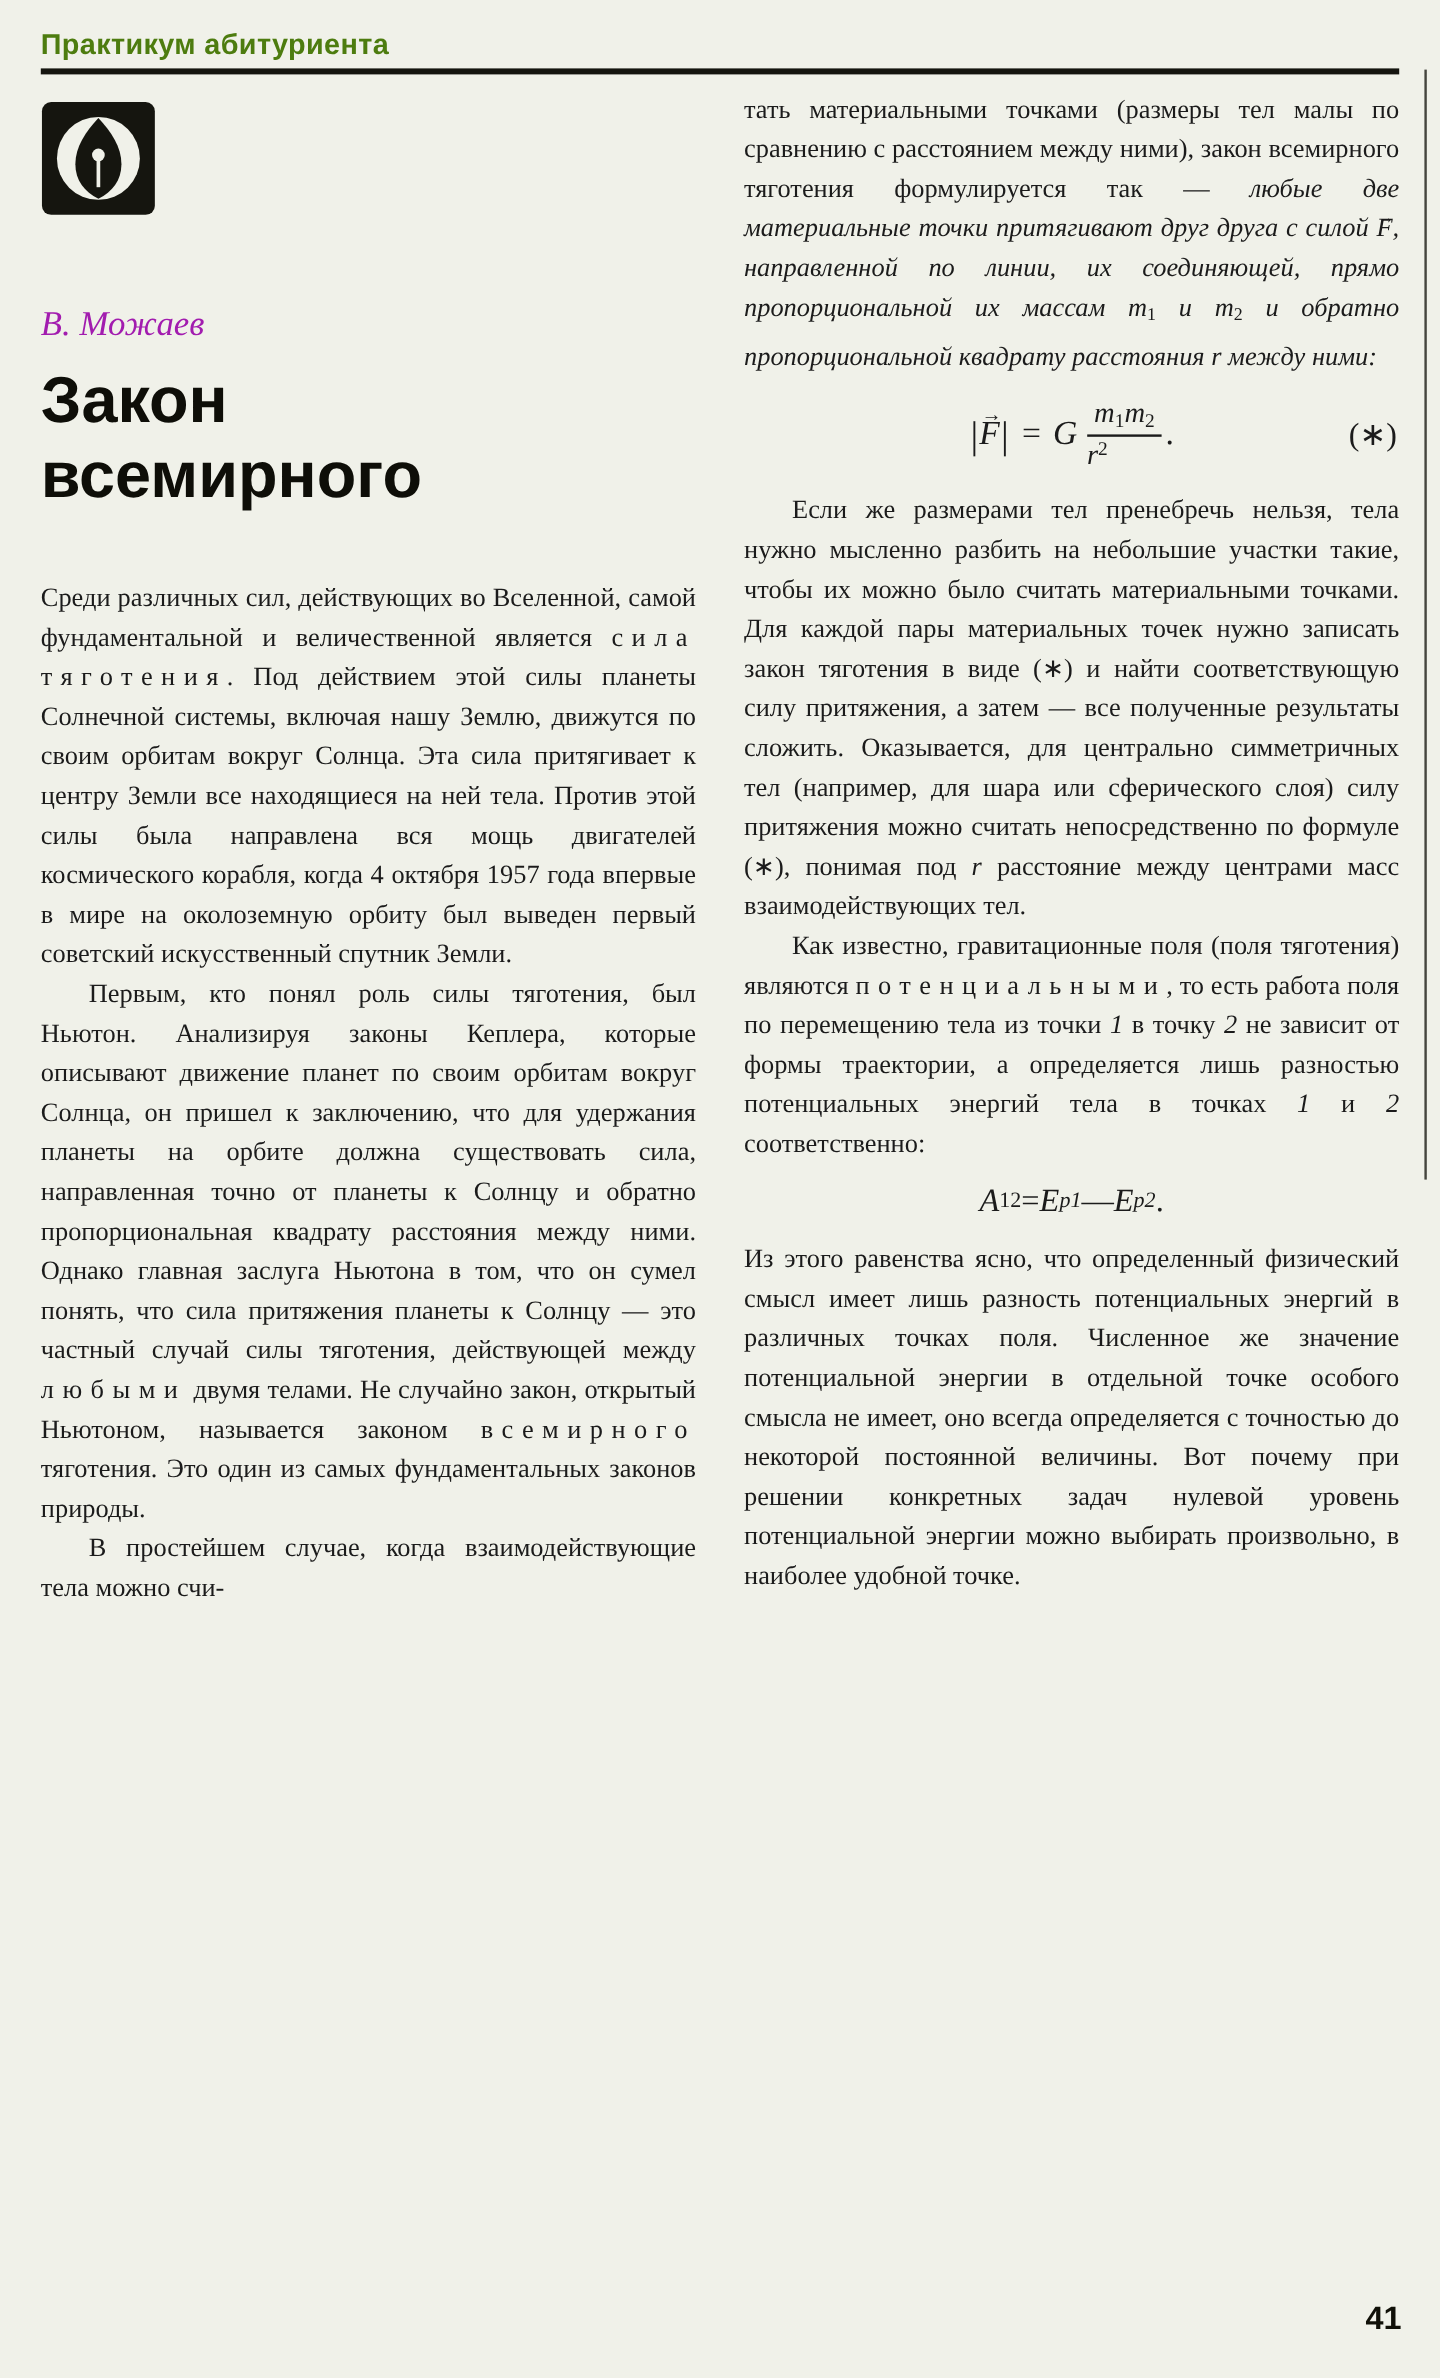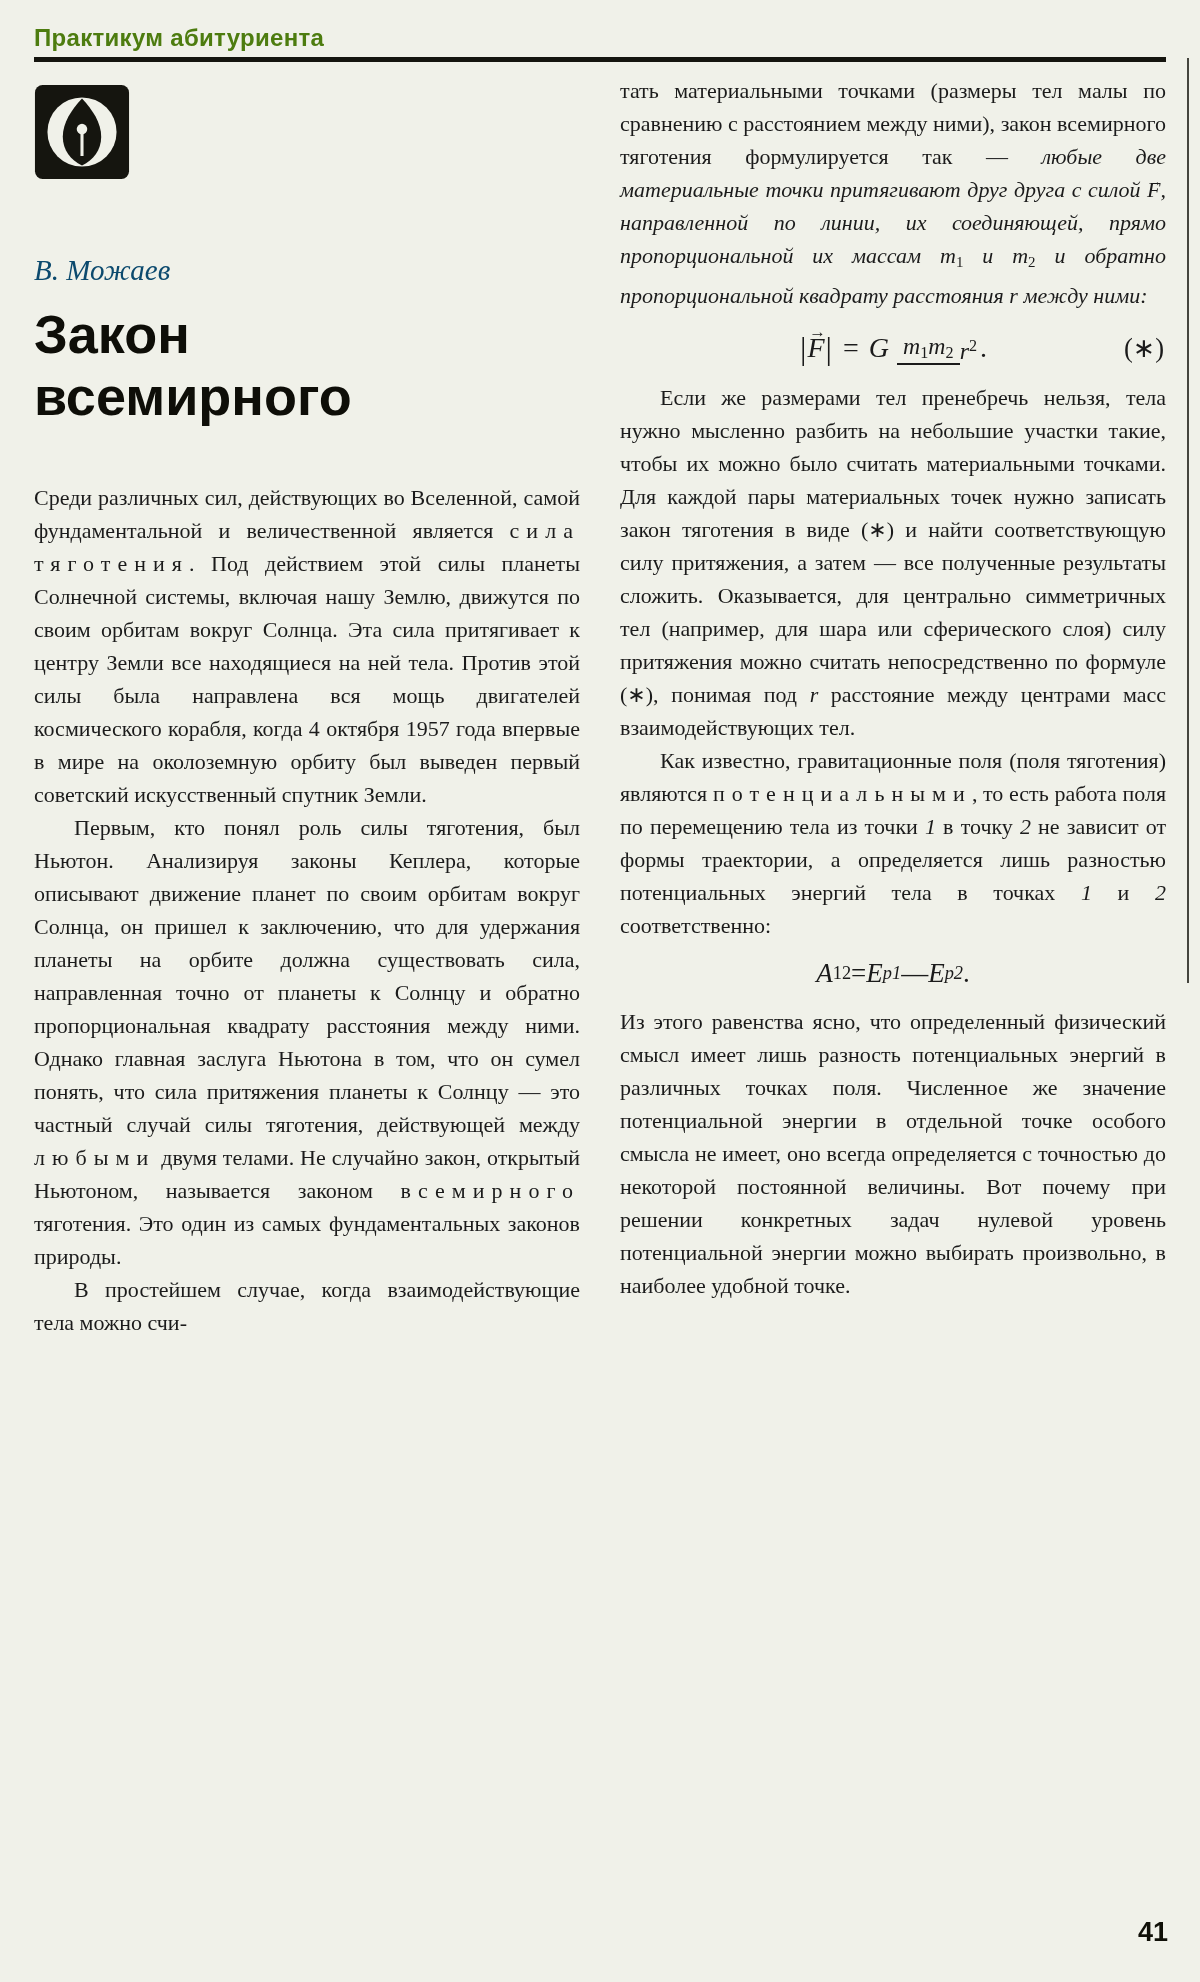--- a/index.html
+++ b/index.html
@@ -26,21 +26,21 @@
   .right-edge-rule{
     position:absolute;top:58px;right:11px;width:2px;height:925px;
     background:#45453e;
   }
   
   .columns{display:flex;gap:40px;margin-top:12px;}
   .col{flex:1;min-width:0;}
   
   .logo{margin-top:10px;width:96px;height:96px;}
   
-  .author{font-size:29px;font-style:italic;margin-top:74px;color:#0c4a6e;}
+  .author{font-size:29px;font-style:italic;margin-top:74px;color:#a21caf;}
   .title{
     font-family:Liberation Sans, sans-serif;
     font-weight:bold;
     font-size:54px;
     line-height:62px;
     margin:16px 0 0 0;
     color:#0e0e08;
   }
   .title span{display:block;}
   
@@ -68,21 +68,21 @@
     position:relative;
     display:flex;justify-content:center;align-items:center;
     font-size:28px;
     margin:18px 0 14px 0;
   }
   .f-inner{display:inline-flex;align-items:center;}
   .f-abs{font-size:1.15em;padding:0 1px;}
   .f-eq{margin:0 10px;}
   .f-coeff{margin-right:8px;}
   .frac{
-    display:inline-flex;flex-direction:row;align-items:flex-end;
+    display:inline-flex;flex-direction:column;align-items:flex-start;
     font-size:0.85em;line-height:1.18;
   }
   .frac-num{border-bottom:2px solid #1b1b1b;padding:0 6px 1px 6px;}
   .frac-den{padding-top:1px;}
   .f-period{margin-left:3px;}
   .f-tag{position:absolute;right:2px;top:50%;transform:translateY(-50%);font-size:0.95em;}
   .formula-work{font-size:27px;margin:16px 0;}
   
   .pagenum{
     position:absolute;right:32px;bottom:34px;

